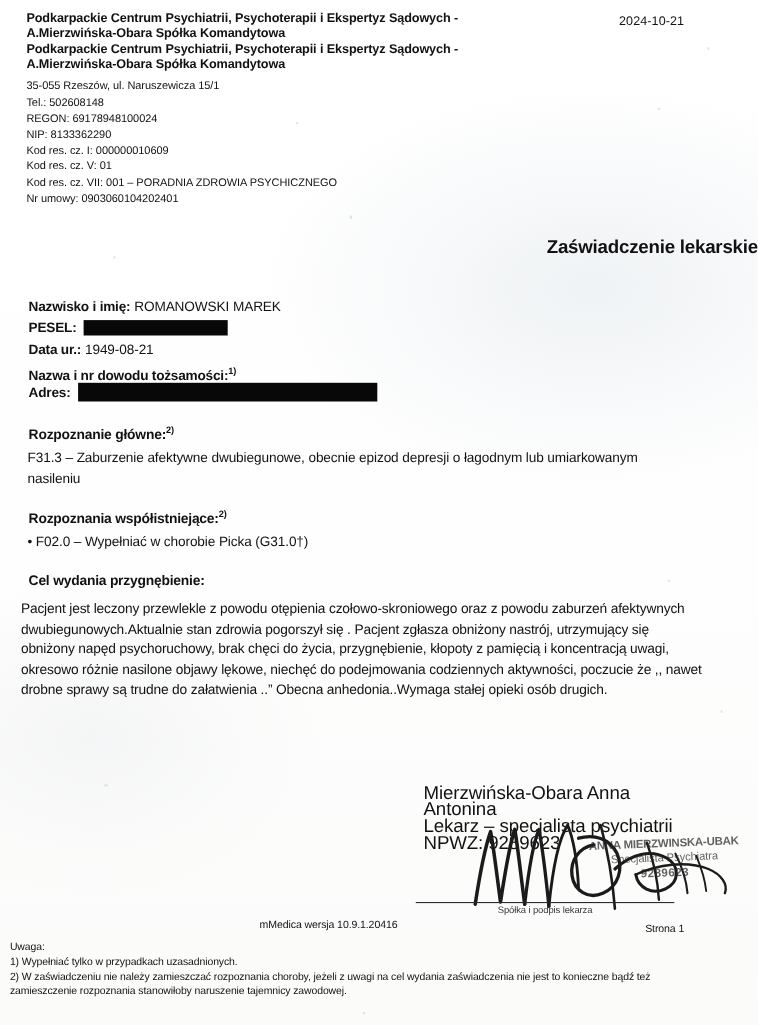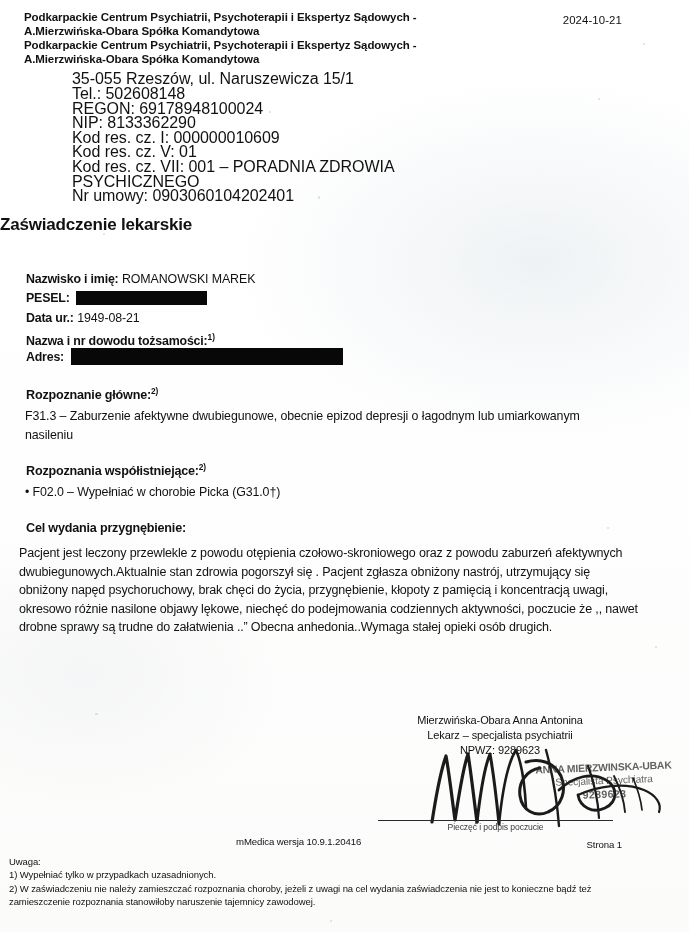--- a/index.html
+++ b/index.html
@@ -47,40 +47,39 @@
     font-size: 11.5px;
     font-weight: bold;
     line-height: 13.6px;
     letter-spacing: -0.1px;
   }
   .org-name.second {
     margin-top: 1px;
   }
   #org-details {
     margin-top: 6px;
-    font-size: 16px;
+    font-size: 10px;
     line-height: 14.6px;
     letter-spacing: -0.05px;
-    margin-left: 48px;
   }
   #doc-date {
     position: absolute;
     right: 67px;
     top: 14px;
     font-size: 11.4px;
     letter-spacing: 0.1px;
   }
 
   
   #doc-title {
     position: absolute;
     left: 0;
     right: 0;
     top: 215px;
-    text-align: left;
+    text-align: right;
     font-size: 17px;
     font-weight: bold;
     letter-spacing: -0.2px;
   }
 
   
   #patient-block {
     position: absolute;
     left: 26px;
     top: 270px;
@@ -148,22 +147,21 @@
     letter-spacing: -0.15px;
     text-align: left;
   }
 
   
   #signature-block {
     position: absolute;
     left: 385px;
     top: 713px;
     width: 230px;
-    text-align: center;
-    font-size: 11px;
+    font-size: 17px;
     line-height: 15.2px;
     letter-spacing: -0.1px;
   }
   #signature-rule {
     position: absolute;
     left: 378px;
     top: 820px;
     width: 235px;
     height: 1px;
     background: #2a2a2a;
@@ -336,21 +334,21 @@
     </g>
   </svg>
 
   <div id="rubber-stamp">
     <div class="st-line1">ANNA MIERZWINSKA-UBAK</div>
     <div class="st-line2">Specjalista Psychiatra</div>
     <div class="st-line3">9289623</div>
   </div>
 
   <div id="signature-rule"></div>
-  <div id="signature-caption">Pieczęć i podpis poczucie</div>
+  <div id="signature-caption">Spółka i podpis lekarza</div>
 
   <div id="footer-app">mMedica wersja 10.9.1.20416</div>
   <div id="footer-page">Strona 1</div>
 
   <div id="notes-block">
     <div class="note-line">Uwaga:</div>
     <div class="note-line">1) Wypełniać tylko w przypadkach uzasadnionych.</div>
     <div class="note-line">2) W zaświadczeniu nie należy zamieszczać rozpoznania choroby, jeżeli z uwagi na cel wydania zaświadczenia nie jest to konieczne bądź też zamieszczenie rozpoznania stanowiłoby naruszenie tajemnicy zawodowej.</div>
   </div>
 </div>

